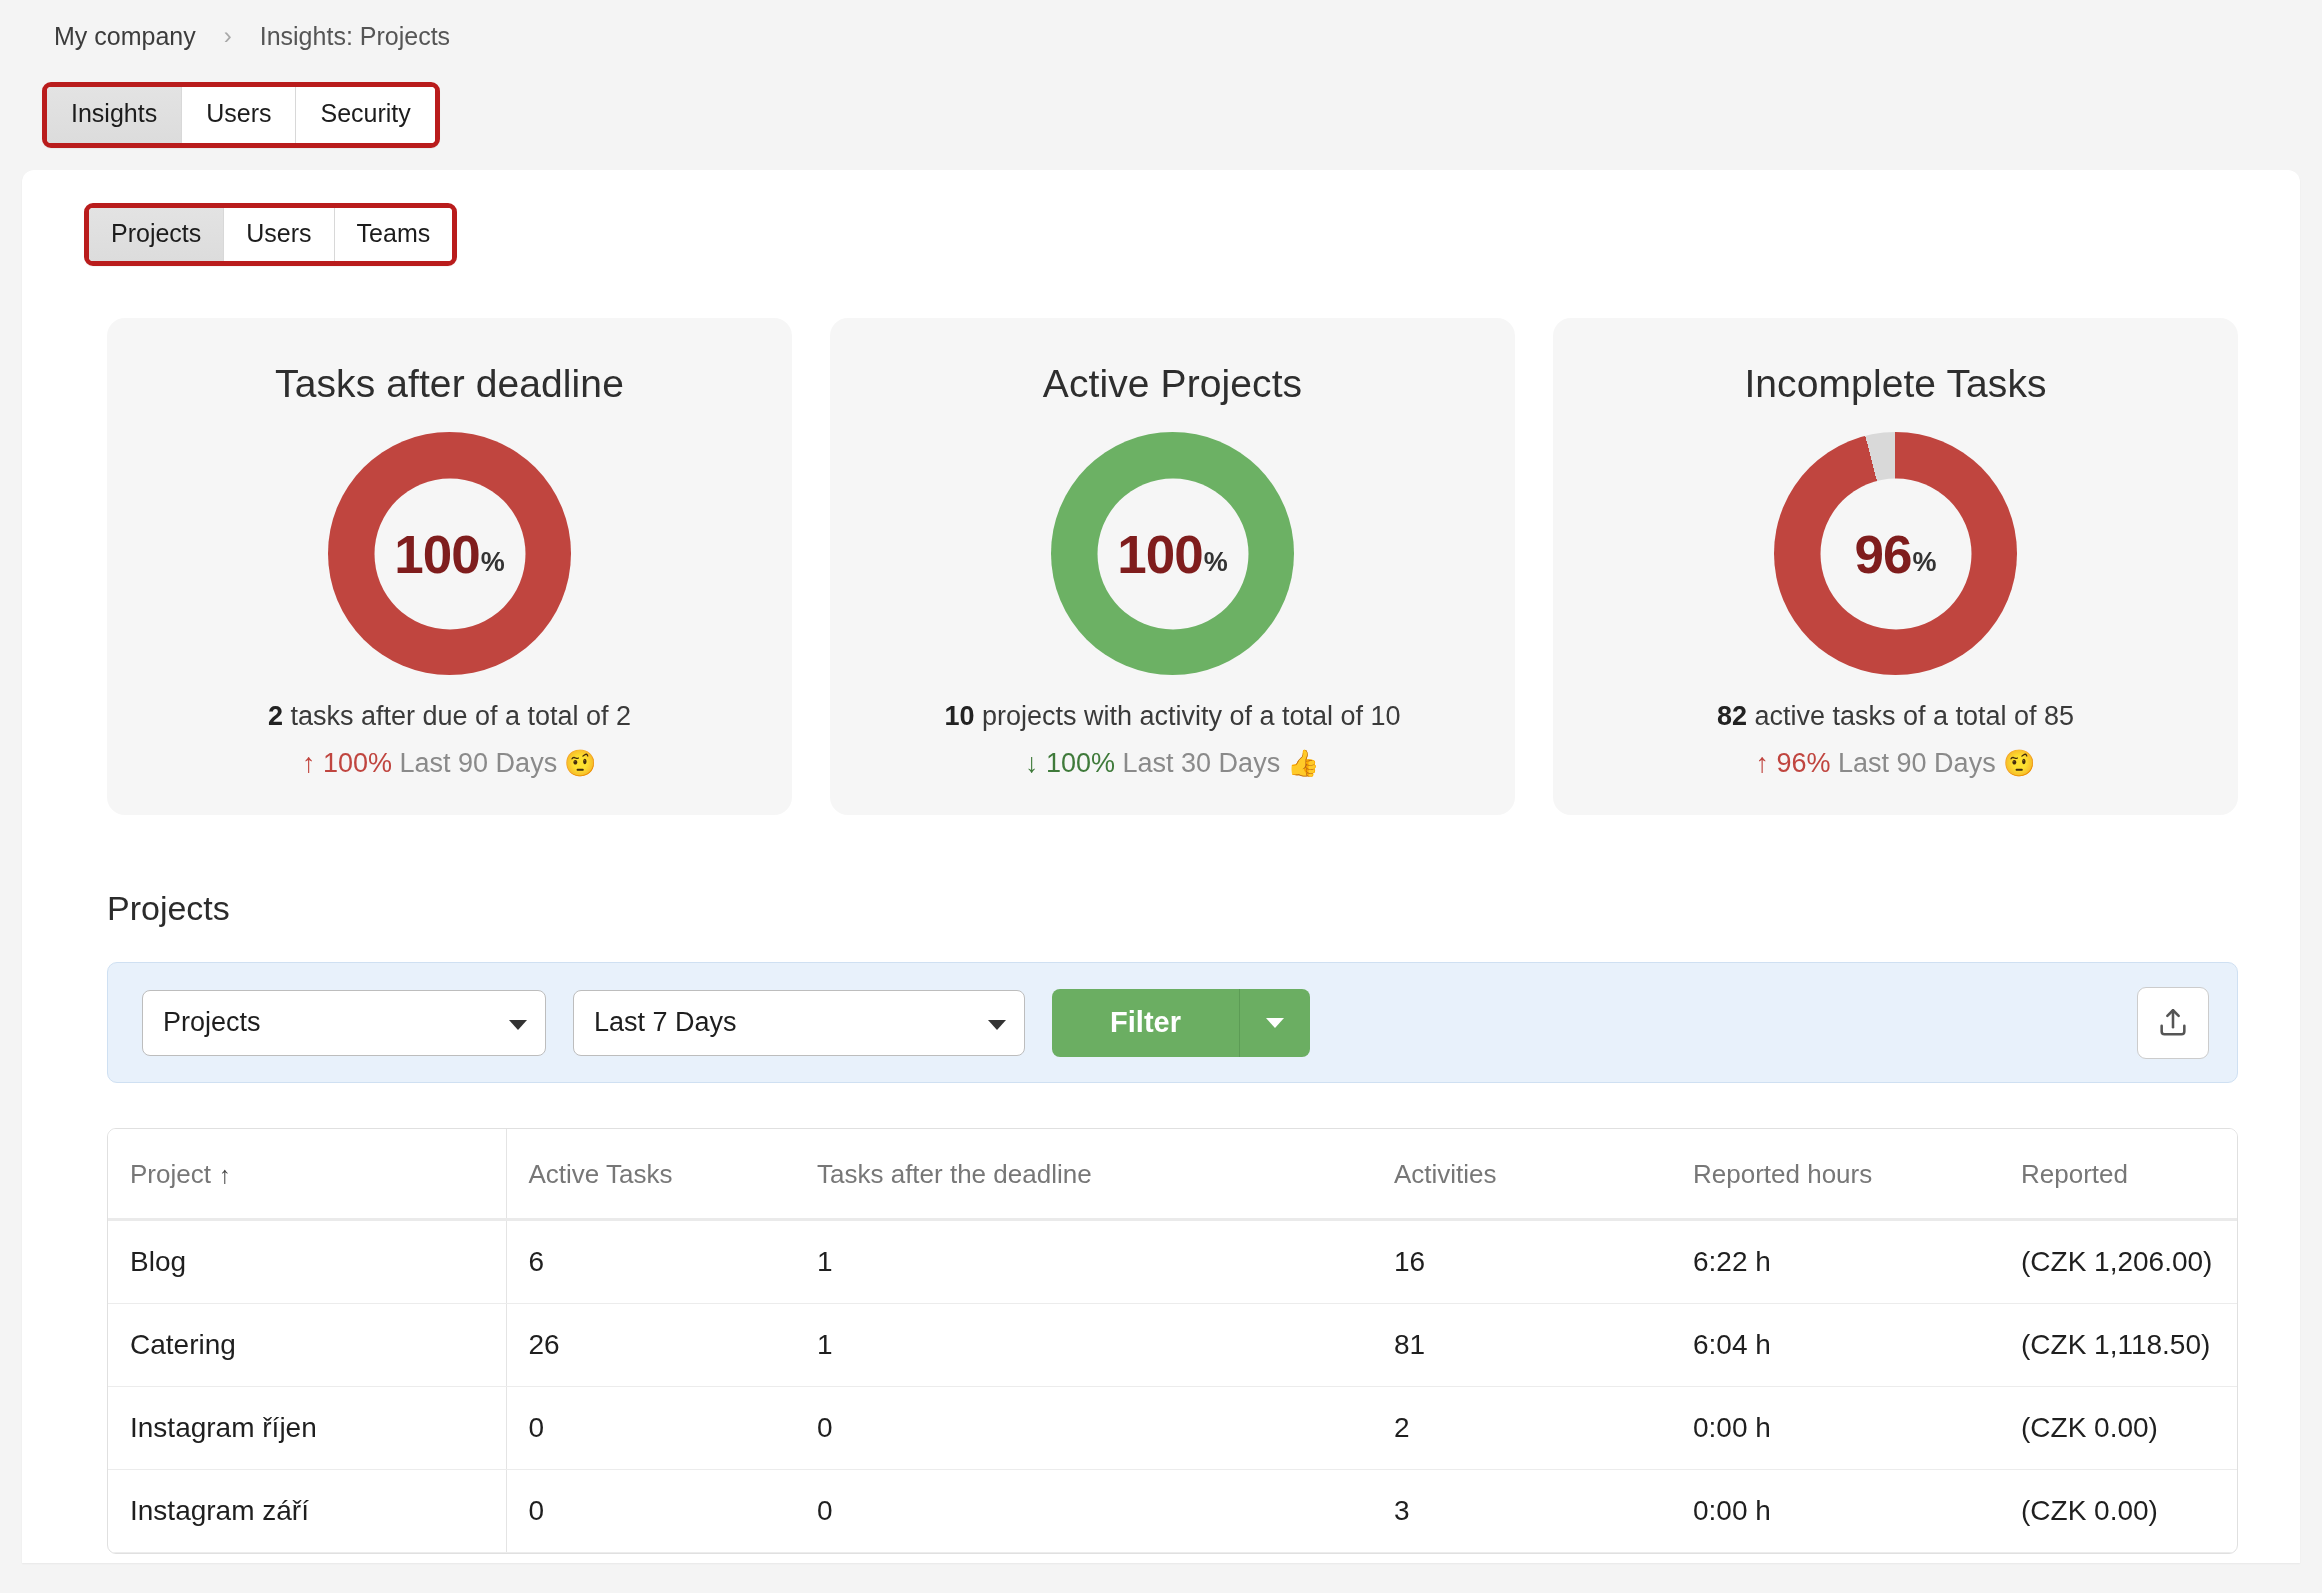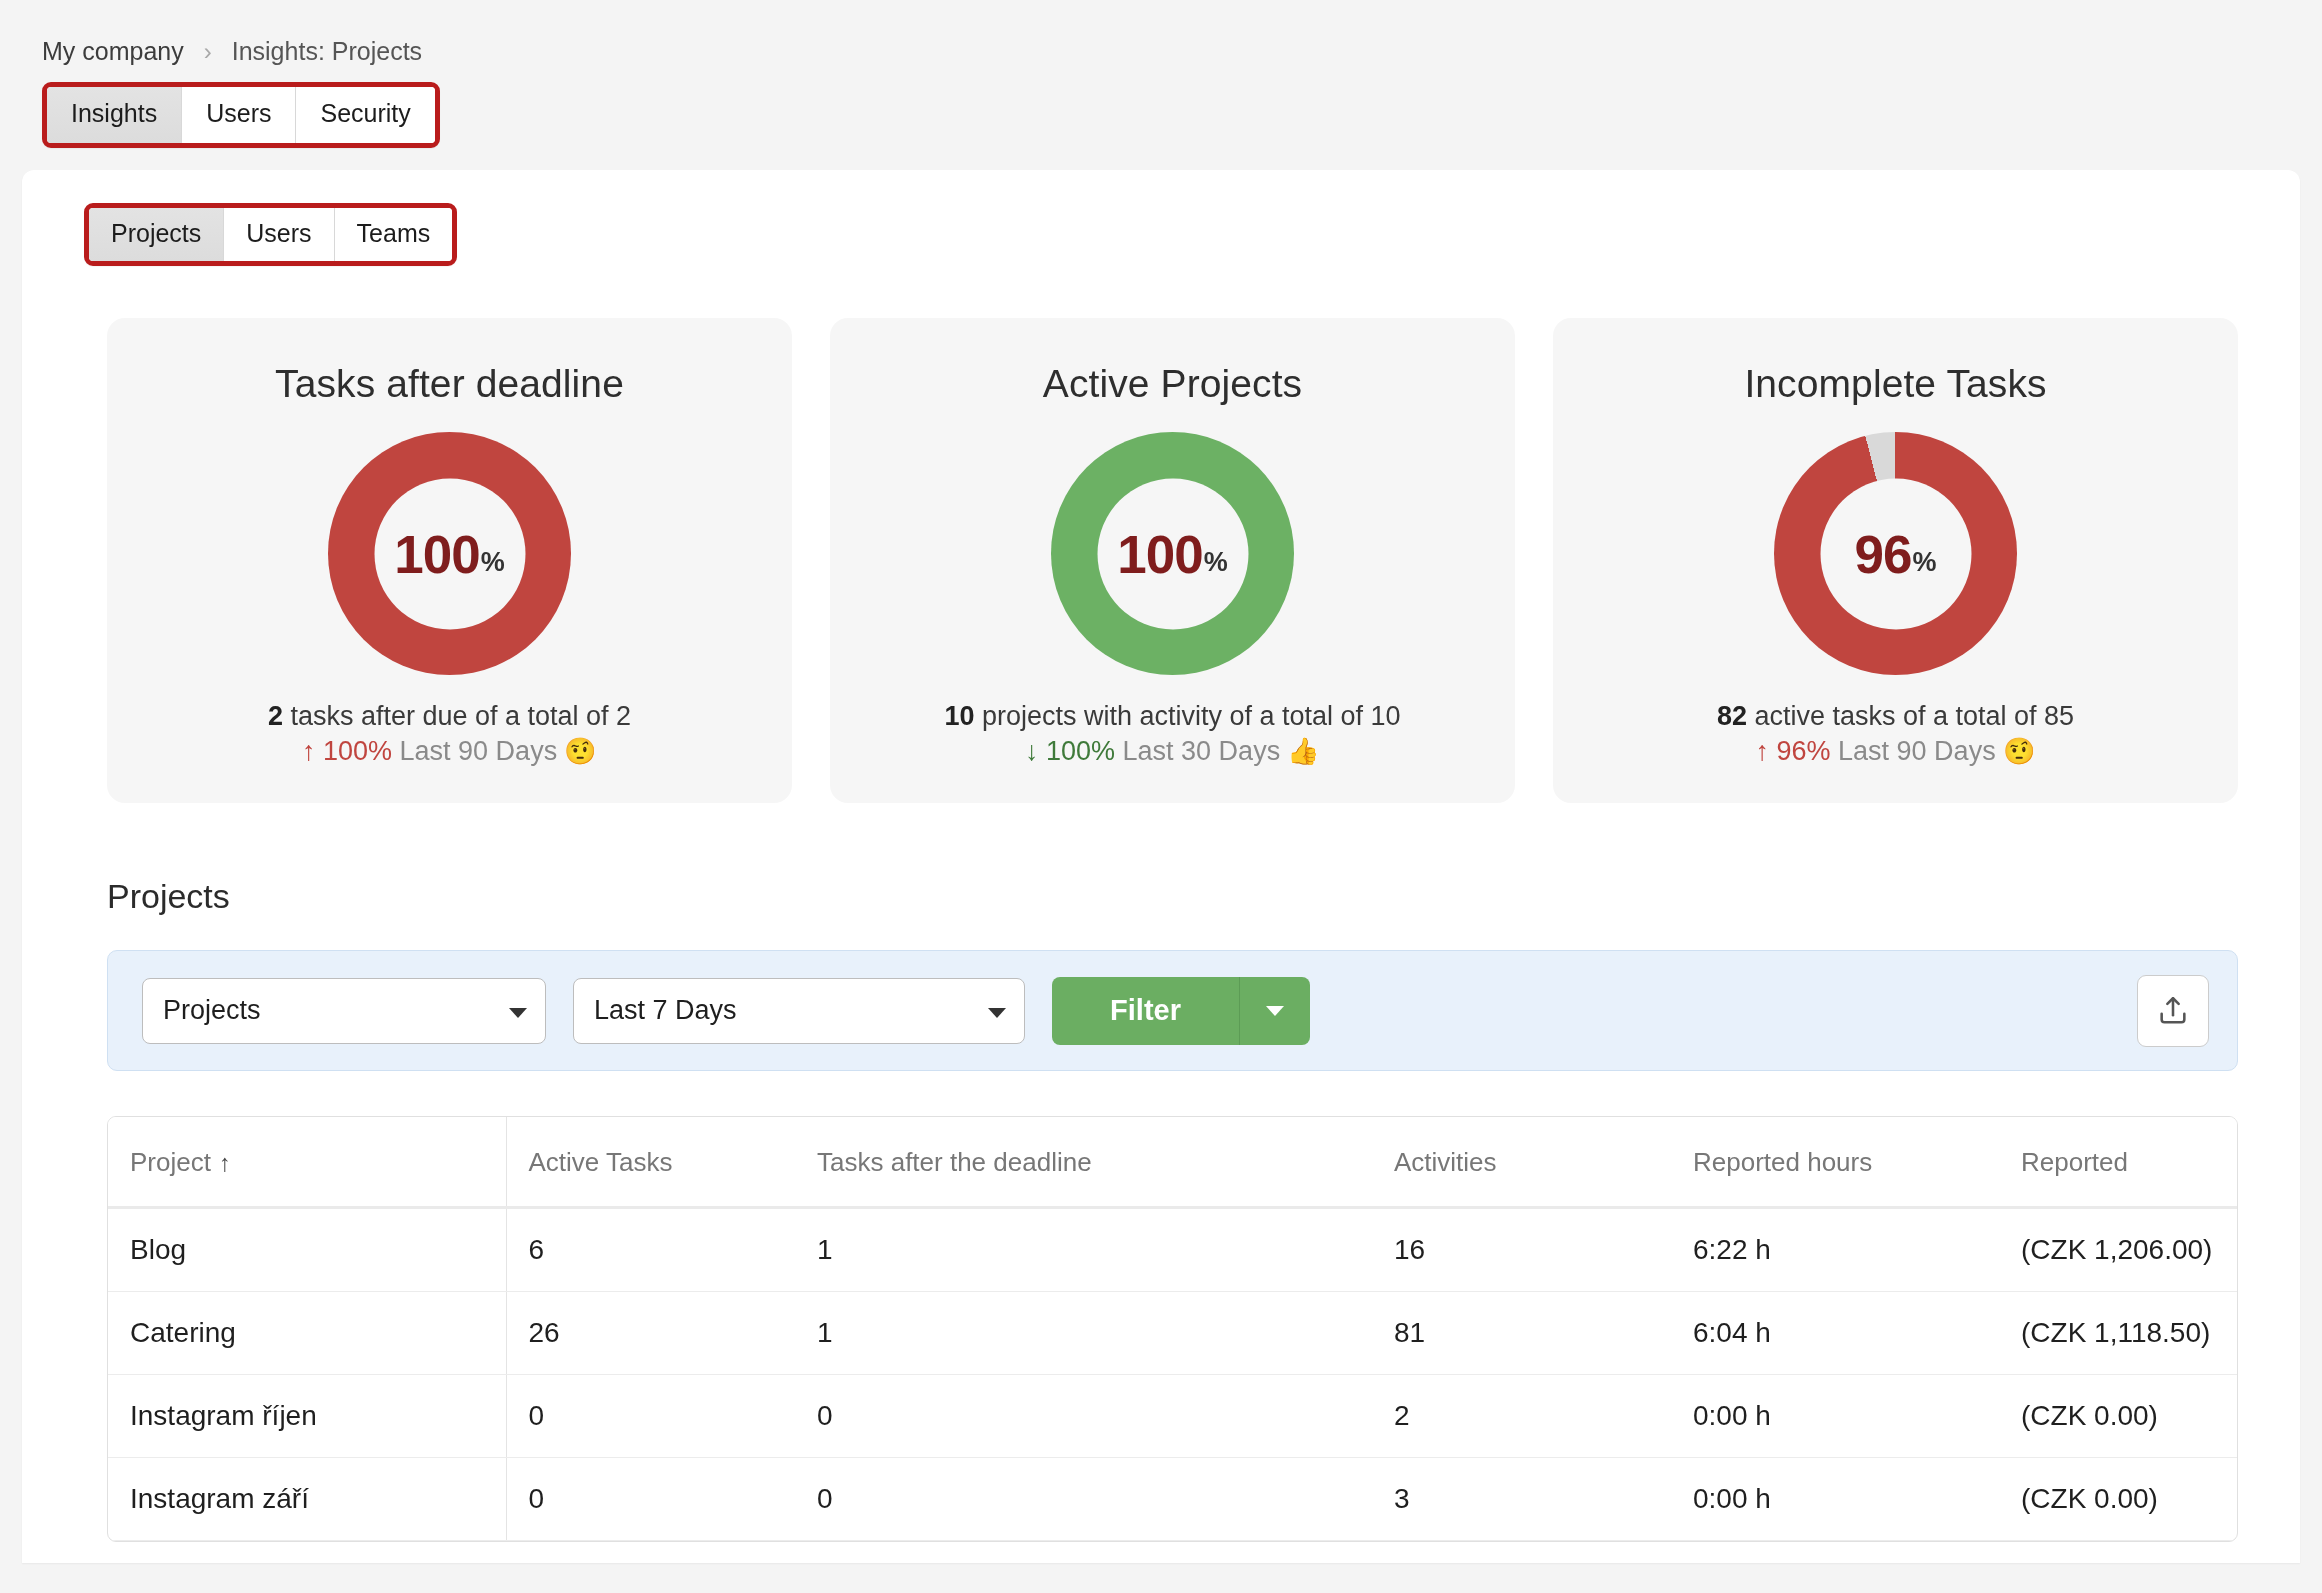--- a/index.html
+++ b/index.html
@@ -8,23 +8,23 @@
     height: 1594px;
     background: #f4f4f4;
     font-family: "Liberation Sans", sans-serif;
     -webkit-font-smoothing: antialiased;
     overflow: hidden;
   }
 
   
   .breadcrumb {
     display: flex;
-    align-items: flex-end;
-    gap: 20px;
-    padding: 22px 0 0 42px;
+    align-items: flex-start;
+    gap: 28px;
+    padding: 22px 0 0 54px;
     height: 66px;
   }
   .bc-link {
     font-size: 25px;
     color: #3c3c3c;
     cursor: pointer;
   }
   .bc-sep {
     font-size: 24px;
     color: #a8a8a8;
@@ -129,21 +129,21 @@
     font-size: 27px;
     font-weight: 700;
     color: #333;
     margin-left: 1px;
     position: relative;
     top: 8px;
   }
   .card-main {
     font-size: 27px;
     color: #3a3a3a;
-    margin-bottom: 4px;
+    margin-bottom: 16px;
   }
   .card-main b { font-weight: 700; color: #222; }
   .card-sub {
     font-size: 27px;
     color: #8a8a8a;
   }
   .trend-up { color: #c0453f; }
   .trend-down { color: #3f7a3a; }
   .trend-pct-red { color: #c0453f; }
   .trend-pct-green { color: #3f7a3a; }

